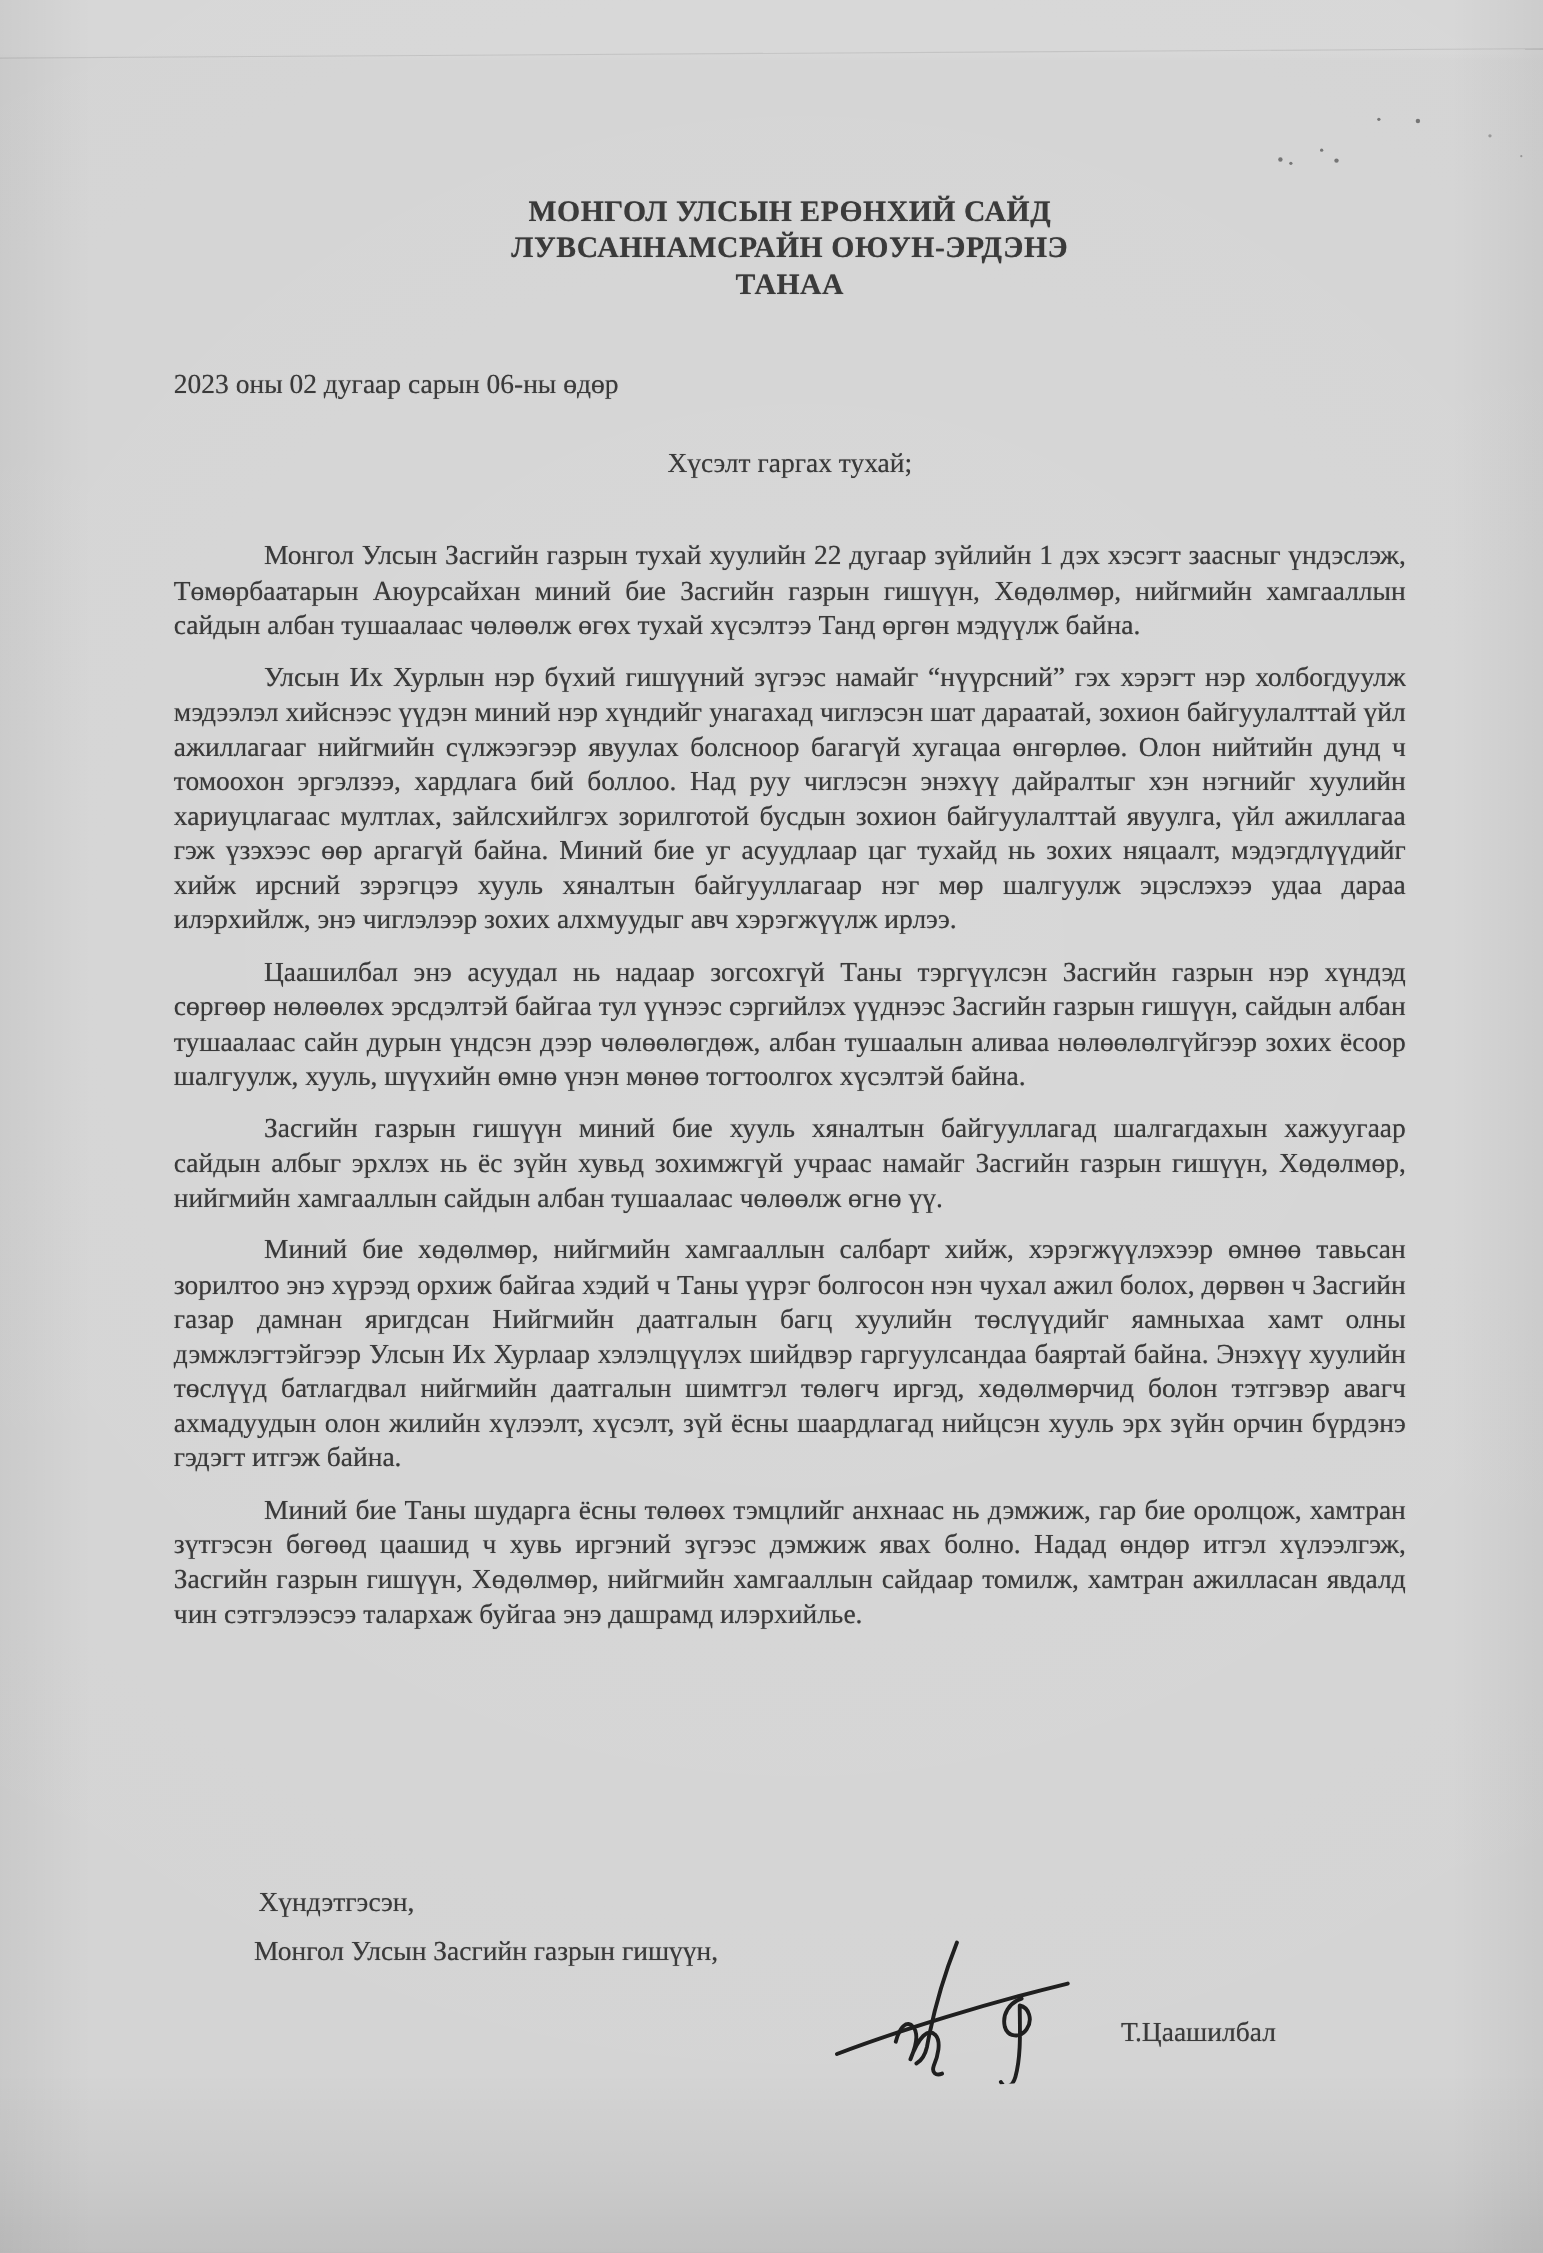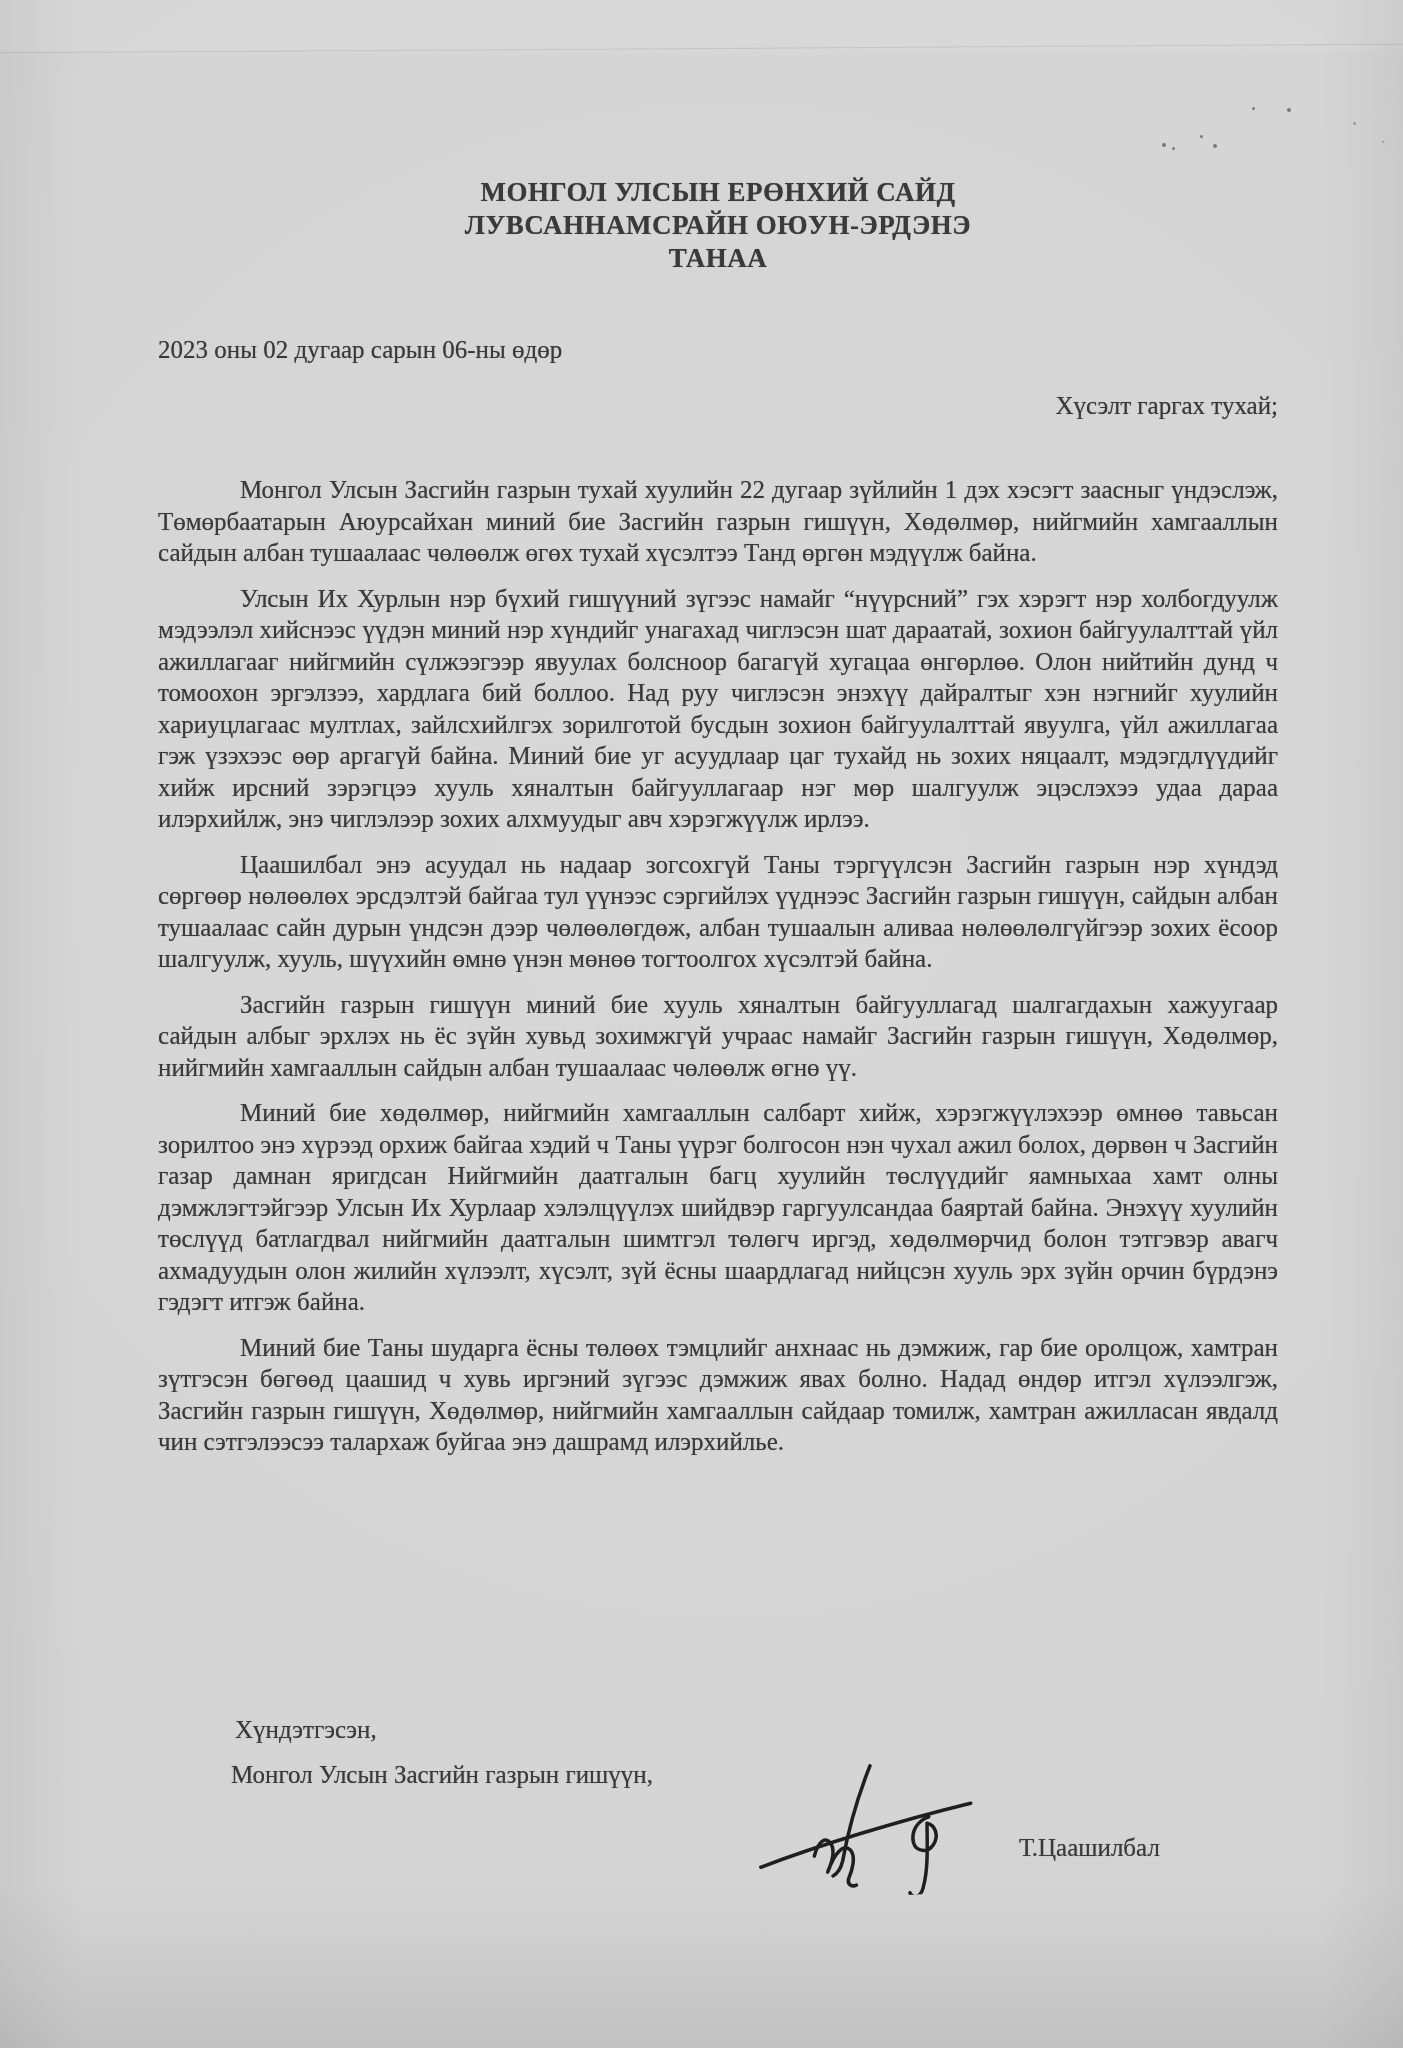--- a/index.html
+++ b/index.html
@@ -65,33 +65,33 @@
     line-height: 33px;
     letter-spacing: 0.5px;
   }
   .date-line {
     position: absolute;
     top: 334px;
     left: 0;
   }
   .subject-line {
     position: absolute;
-    top: 390px;
+    top: 406px;
     left: 0;
     width: 100%;
-    text-align: right;
+    text-align: center;
   }
   .body-block {
     position: absolute;
     top: 474px;
     left: 0;
     width: 100%;
   }
   .body-block p {
-    margin: 0 0 14px 0;
+    margin: 16px 0 14px 0;
     text-align: justify;
     text-indent: 82px;
   }
   .closing-line {
     position: absolute;
     top: 1714px;
     left: 77px;
   }
   .sig-titles {
     position: absolute;

